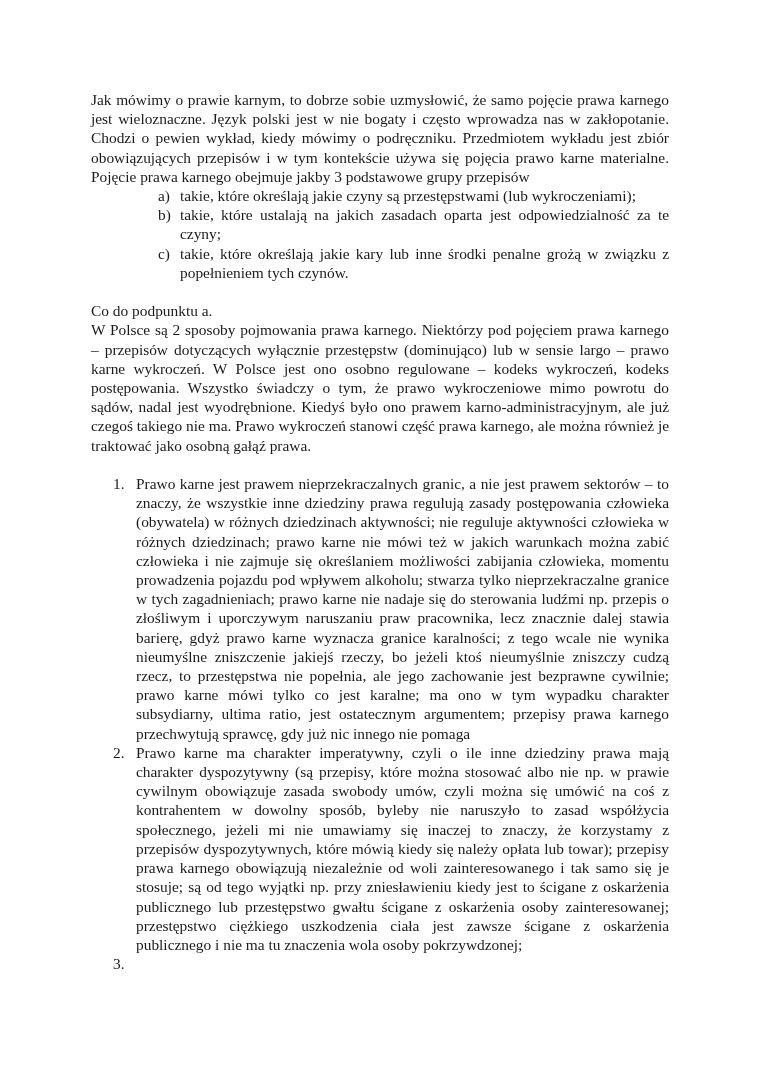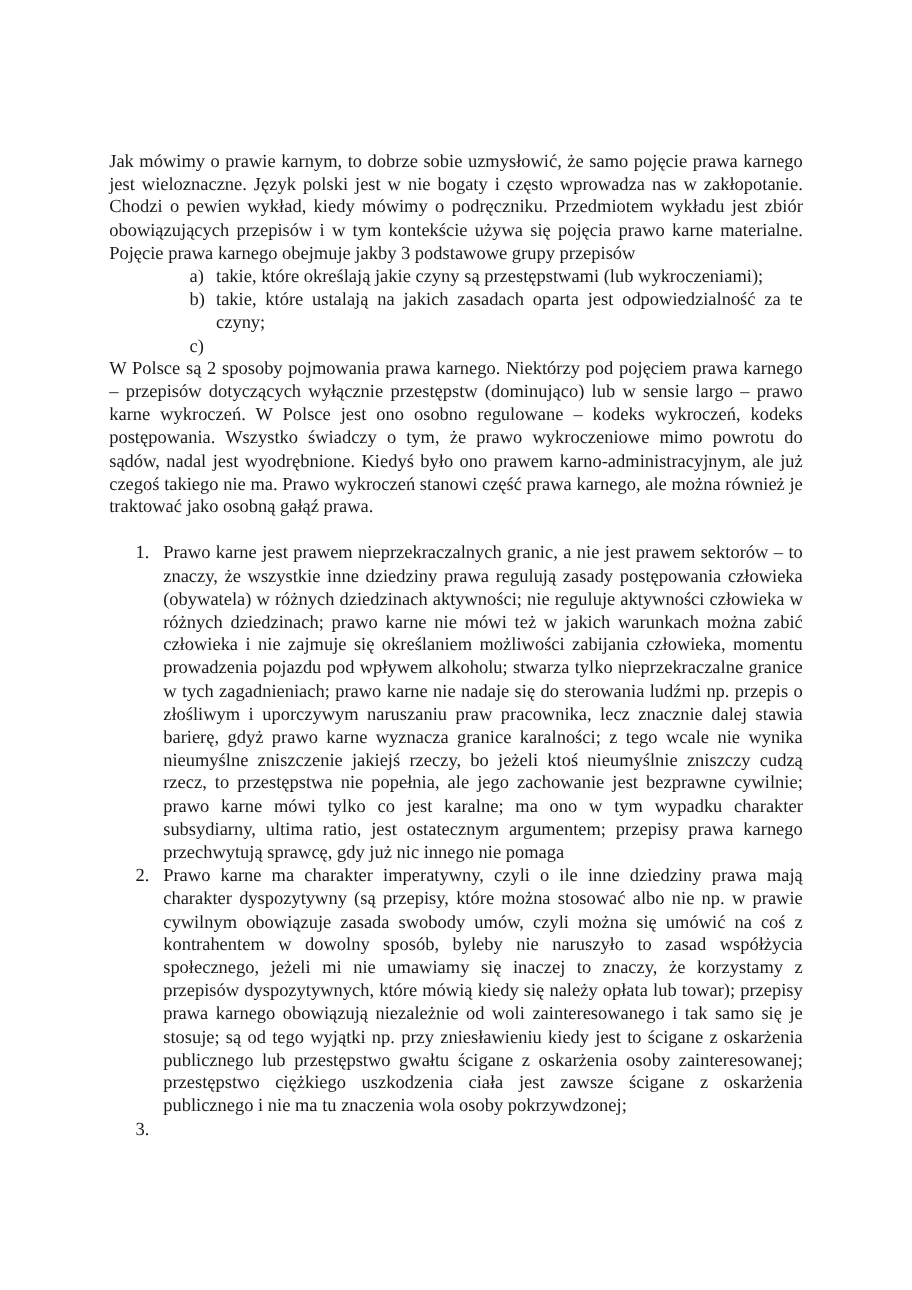--- a/index.html
+++ b/index.html
@@ -1,41 +1,41 @@
 <!DOCTYPE html>
 <html><head>
 <meta charset="utf-8">
 <style>
   html, body { margin: 0; padding: 0; background: #ffffff; }
   body { width: 760px; height: 1075px; position: relative; overflow: hidden; }
   .page {
     position: absolute; left: 91px; top: 90px; width: 578px;
     font-family: "Liberation Serif", serif; font-size: 15.4px; line-height: 19.2px;
     color: #1a1a1a;
-    margin-top: 35px;
   }
   p { margin: 0; text-align: justify; }
   .gap { height: 19.2px; }
   ol { margin: 0; padding: 0; list-style: none; }
   .alpha li { position: relative; padding-left: 89px; text-align: justify; }
   .alpha li .mk { position: absolute; left: 67px; }
   .num li { position: relative; padding-left: 45px; text-align: justify; }
   .num li .mk { position: absolute; left: 22px; }
 </style>
 </head>
 <body>
 
 <div class="page">
   <p>Jak mówimy o prawie karnym, to dobrze sobie uzmysłowić, że samo pojęcie prawa karnego jest wieloznaczne. Język polski jest w nie bogaty i często wprowadza nas w zakłopotanie. Chodzi o pewien wykład, kiedy mówimy o podręczniku. Przedmiotem wykładu jest zbiór obowiązujących przepisów i w tym kontekście używa się pojęcia prawo karne materialne. Pojęcie prawa karnego obejmuje jakby 3 podstawowe grupy przepisów</p>
   <ol class="alpha">
     <li><span class="mk">a)</span><span>takie, które określają jakie czyny są przestępstwami (lub wykroczeniami);</span></li>
     <li><span class="mk">b)</span><span>takie, które ustalają na jakich zasadach oparta jest odpowiedzialność za te czyny;</span></li>
-    <li><span class="mk">c)</span></li>
+    <li><span class="mk">c)</span><span>takie, które określają jakie kary lub inne środki penalne grożą w związku z popełnieniem tych czynów.</span></li>
   </ol>
   <div class="gap"></div>
+  <p>Co do podpunktu a.</p>
   <p>W Polsce są 2 sposoby pojmowania prawa karnego. Niektórzy pod pojęciem prawa karnego – przepisów dotyczących wyłącznie przestępstw (dominująco) lub w sensie largo – prawo karne wykroczeń. W Polsce jest ono osobno regulowane – kodeks wykroczeń, kodeks postępowania. Wszystko świadczy o tym, że prawo wykroczeniowe mimo powrotu do sądów, nadal jest wyodrębnione. Kiedyś było ono prawem karno-administracyjnym, ale już czegoś takiego nie ma. Prawo wykroczeń stanowi część prawa karnego, ale można również je traktować jako osobną gałąź prawa.</p>
   <div class="gap"></div>
   <ol class="num">
     <li><span class="mk">1.</span><span>Prawo karne jest prawem nieprzekraczalnych granic, a nie jest prawem sektorów – to znaczy, że wszystkie inne dziedziny prawa regulują zasady postępowania człowieka (obywatela) w różnych dziedzinach aktywności; nie reguluje aktywności człowieka w różnych dziedzinach; prawo karne nie mówi też w jakich warunkach można zabić człowieka i nie zajmuje się określaniem możliwości zabijania człowieka, momentu prowadzenia pojazdu pod wpływem alkoholu; stwarza tylko nieprzekraczalne granice w tych zagadnieniach; prawo karne nie nadaje się do sterowania ludźmi np. przepis o złośliwym i uporczywym naruszaniu praw pracownika, lecz znacznie dalej stawia barierę, gdyż prawo karne wyznacza granice karalności; z tego wcale nie wynika nieumyślne zniszczenie jakiejś rzeczy, bo jeżeli ktoś nieumyślnie zniszczy cudzą rzecz, to przestępstwa nie popełnia, ale jego zachowanie jest bezprawne cywilnie; prawo karne mówi tylko co jest karalne; ma ono w tym wypadku charakter subsydiarny, ultima ratio, jest ostatecznym argumentem; przepisy prawa karnego przechwytują sprawcę, gdy już nic innego nie pomaga</span></li>
     <li><span class="mk">2.</span><span>Prawo karne ma charakter imperatywny, czyli o ile inne dziedziny prawa mają charakter dyspozytywny (są przepisy, które można stosować albo nie np. w prawie cywilnym obowiązuje zasada swobody umów, czyli można się umówić na coś z kontrahentem w dowolny sposób, byleby nie naruszyło to zasad współżycia społecznego, jeżeli mi nie umawiamy się inaczej to znaczy, że korzystamy z przepisów dyspozytywnych, które mówią kiedy się należy opłata lub towar); przepisy prawa karnego obowiązują niezależnie od woli zainteresowanego i tak samo się je stosuje; są od tego wyjątki np. przy zniesławieniu kiedy jest to ścigane z oskarżenia publicznego lub przestępstwo gwałtu ścigane z oskarżenia osoby zainteresowanej; przestępstwo ciężkiego uszkodzenia ciała jest zawsze ścigane z oskarżenia publicznego i nie ma tu znaczenia wola osoby pokrzywdzonej;</span></li>
     <li><span class="mk">3.</span></li>
   </ol>
 </div>
 
 </body></html>

